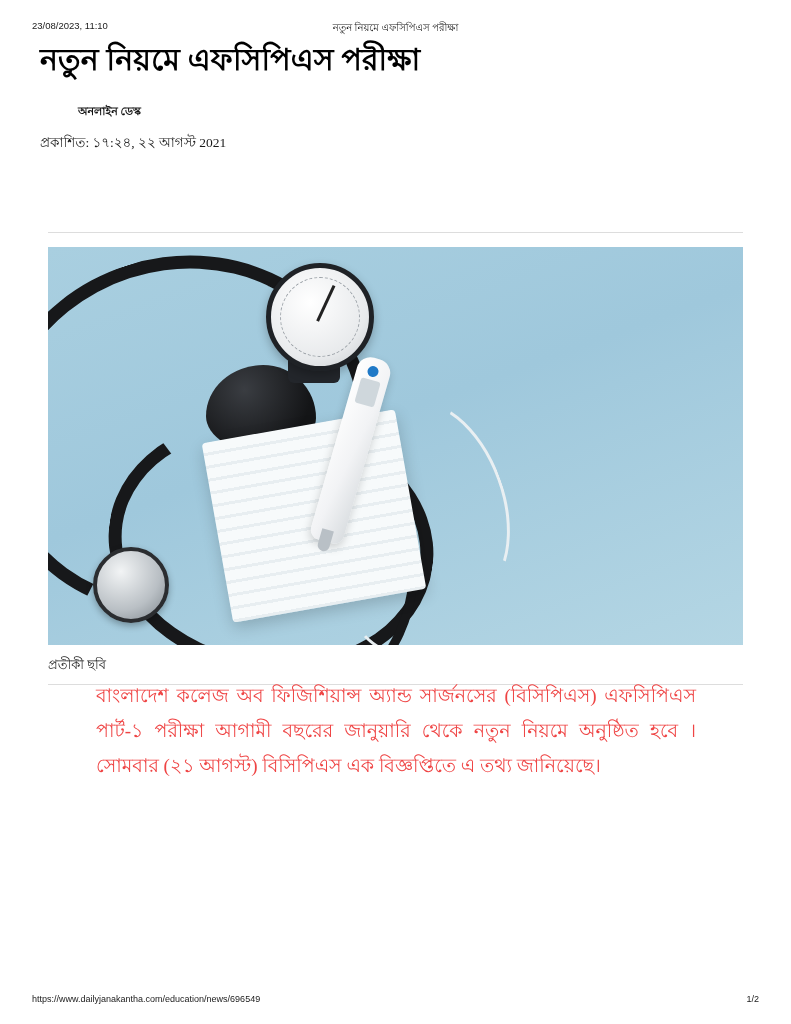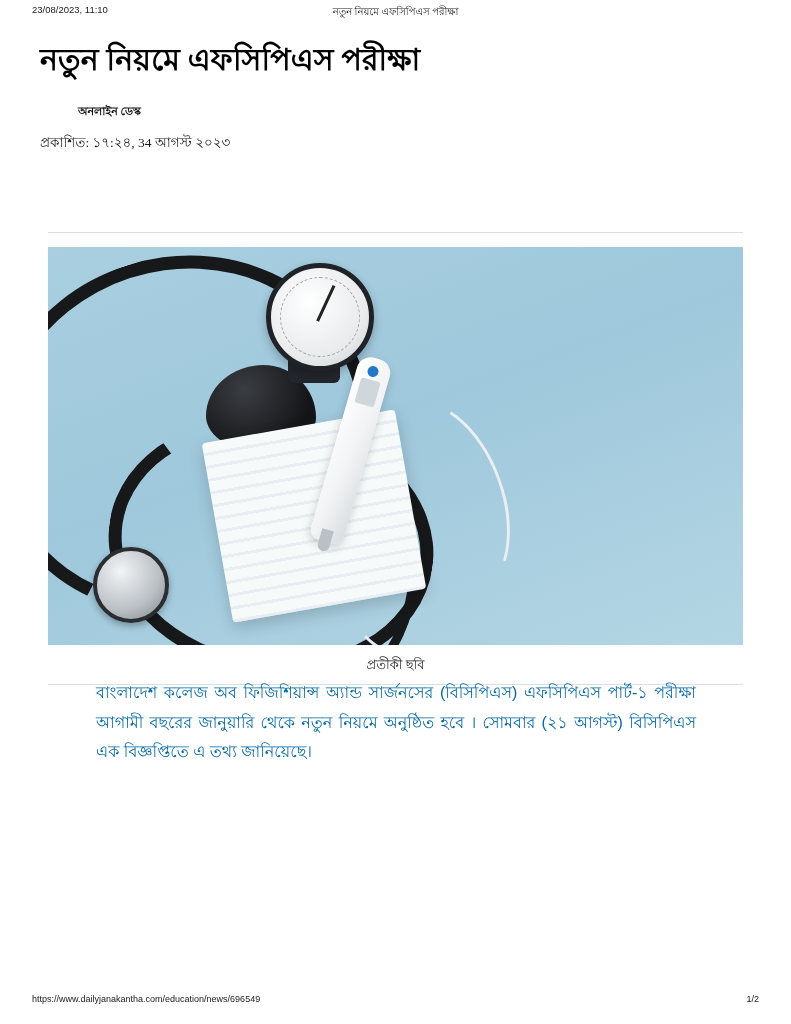--- a/index.html
+++ b/index.html
@@ -19,21 +19,21 @@
     position: relative;
     width: 791px;
     height: 1024px;
     box-sizing: border-box;
     padding: 0;
   }
 
   
   .print-header {
     position: absolute;
-    top: 4px;
+    top: 20px;
     left: 0;
     width: 704px;
     height: 14px;
     font-family: "Liberation Sans", "DejaVu Sans", sans-serif;
     font-size: 9.5px;
     color: #1a1a1a;
   }
   .print-header .ph-date {
     position: absolute;
     left: 32px;
@@ -281,45 +281,44 @@
     transform: rotate(-20deg);
   }
   .band-b {
     left: 300px; top: 300px; width: 150px; height: 110px;
     border-color: transparent transparent #e9eff2 transparent;
     transform: rotate(6deg);
   }
 
   .caption {
     width: 695px;
-    text-align: center;
     font-family: "Liberation Serif", "DejaVu Serif", serif;
     font-size: 13px;
     color: #222;
     padding-top: 10px;
   }
   .rule-bottom {
     width: 695px;
     height: 1px;
     background: #dddddd;
     margin-top: 8px;
   }
 
   
   .body-text {
     position: absolute;
     left: 96px;
     top: 678px;
     width: 600px;
-    font-family: Liberation Sans, sans-serif;
-    font-size: 16px;
+    font-family: Liberation Serif, serif;
+    font-size: 19px;
     line-height: 1.85;
     text-align: justify;
     text-justify: inter-word;
-    color: #0369a1;
+    color: #ef4444;
   }
   .body-text p { margin: 0; }
 
   
   .print-footer {
     position: absolute;
     left: 0;
     bottom: 16px;
     width: 791px;
     height: 14px;
@@ -345,21 +344,21 @@
 <div class="page">
 
   <div class="print-header">
     <span class="ph-date">23/08/2023, 11:10</span>
     <span class="ph-title">নতুন নিয়মে এফসিপিএস পরীক্ষা</span>
   </div>
 
   <div class="article">
     <h1 class="headline">নতুন নিয়মে এফসিপিএস পরীক্ষা</h1>
     <div class="byline">অনলাইন ডেস্ক</div>
-    <div class="published">প্রকাশিত: ১৭:২৪, 34 আগস্ট ২০২৩</div>
+    <div class="published">প্রকাশিত: ১৭:২৪, ২২ আগস্ট 2021</div>
   </div>
 
   <div class="figure">
     <div class="rule-top"></div>
 
     <div class="photo">
       <div class="tube tube-main"></div>
       <div class="tube tube-lower"></div>
       <div class="tube tube-thin"></div>
       <div class="chestpiece"></div>

